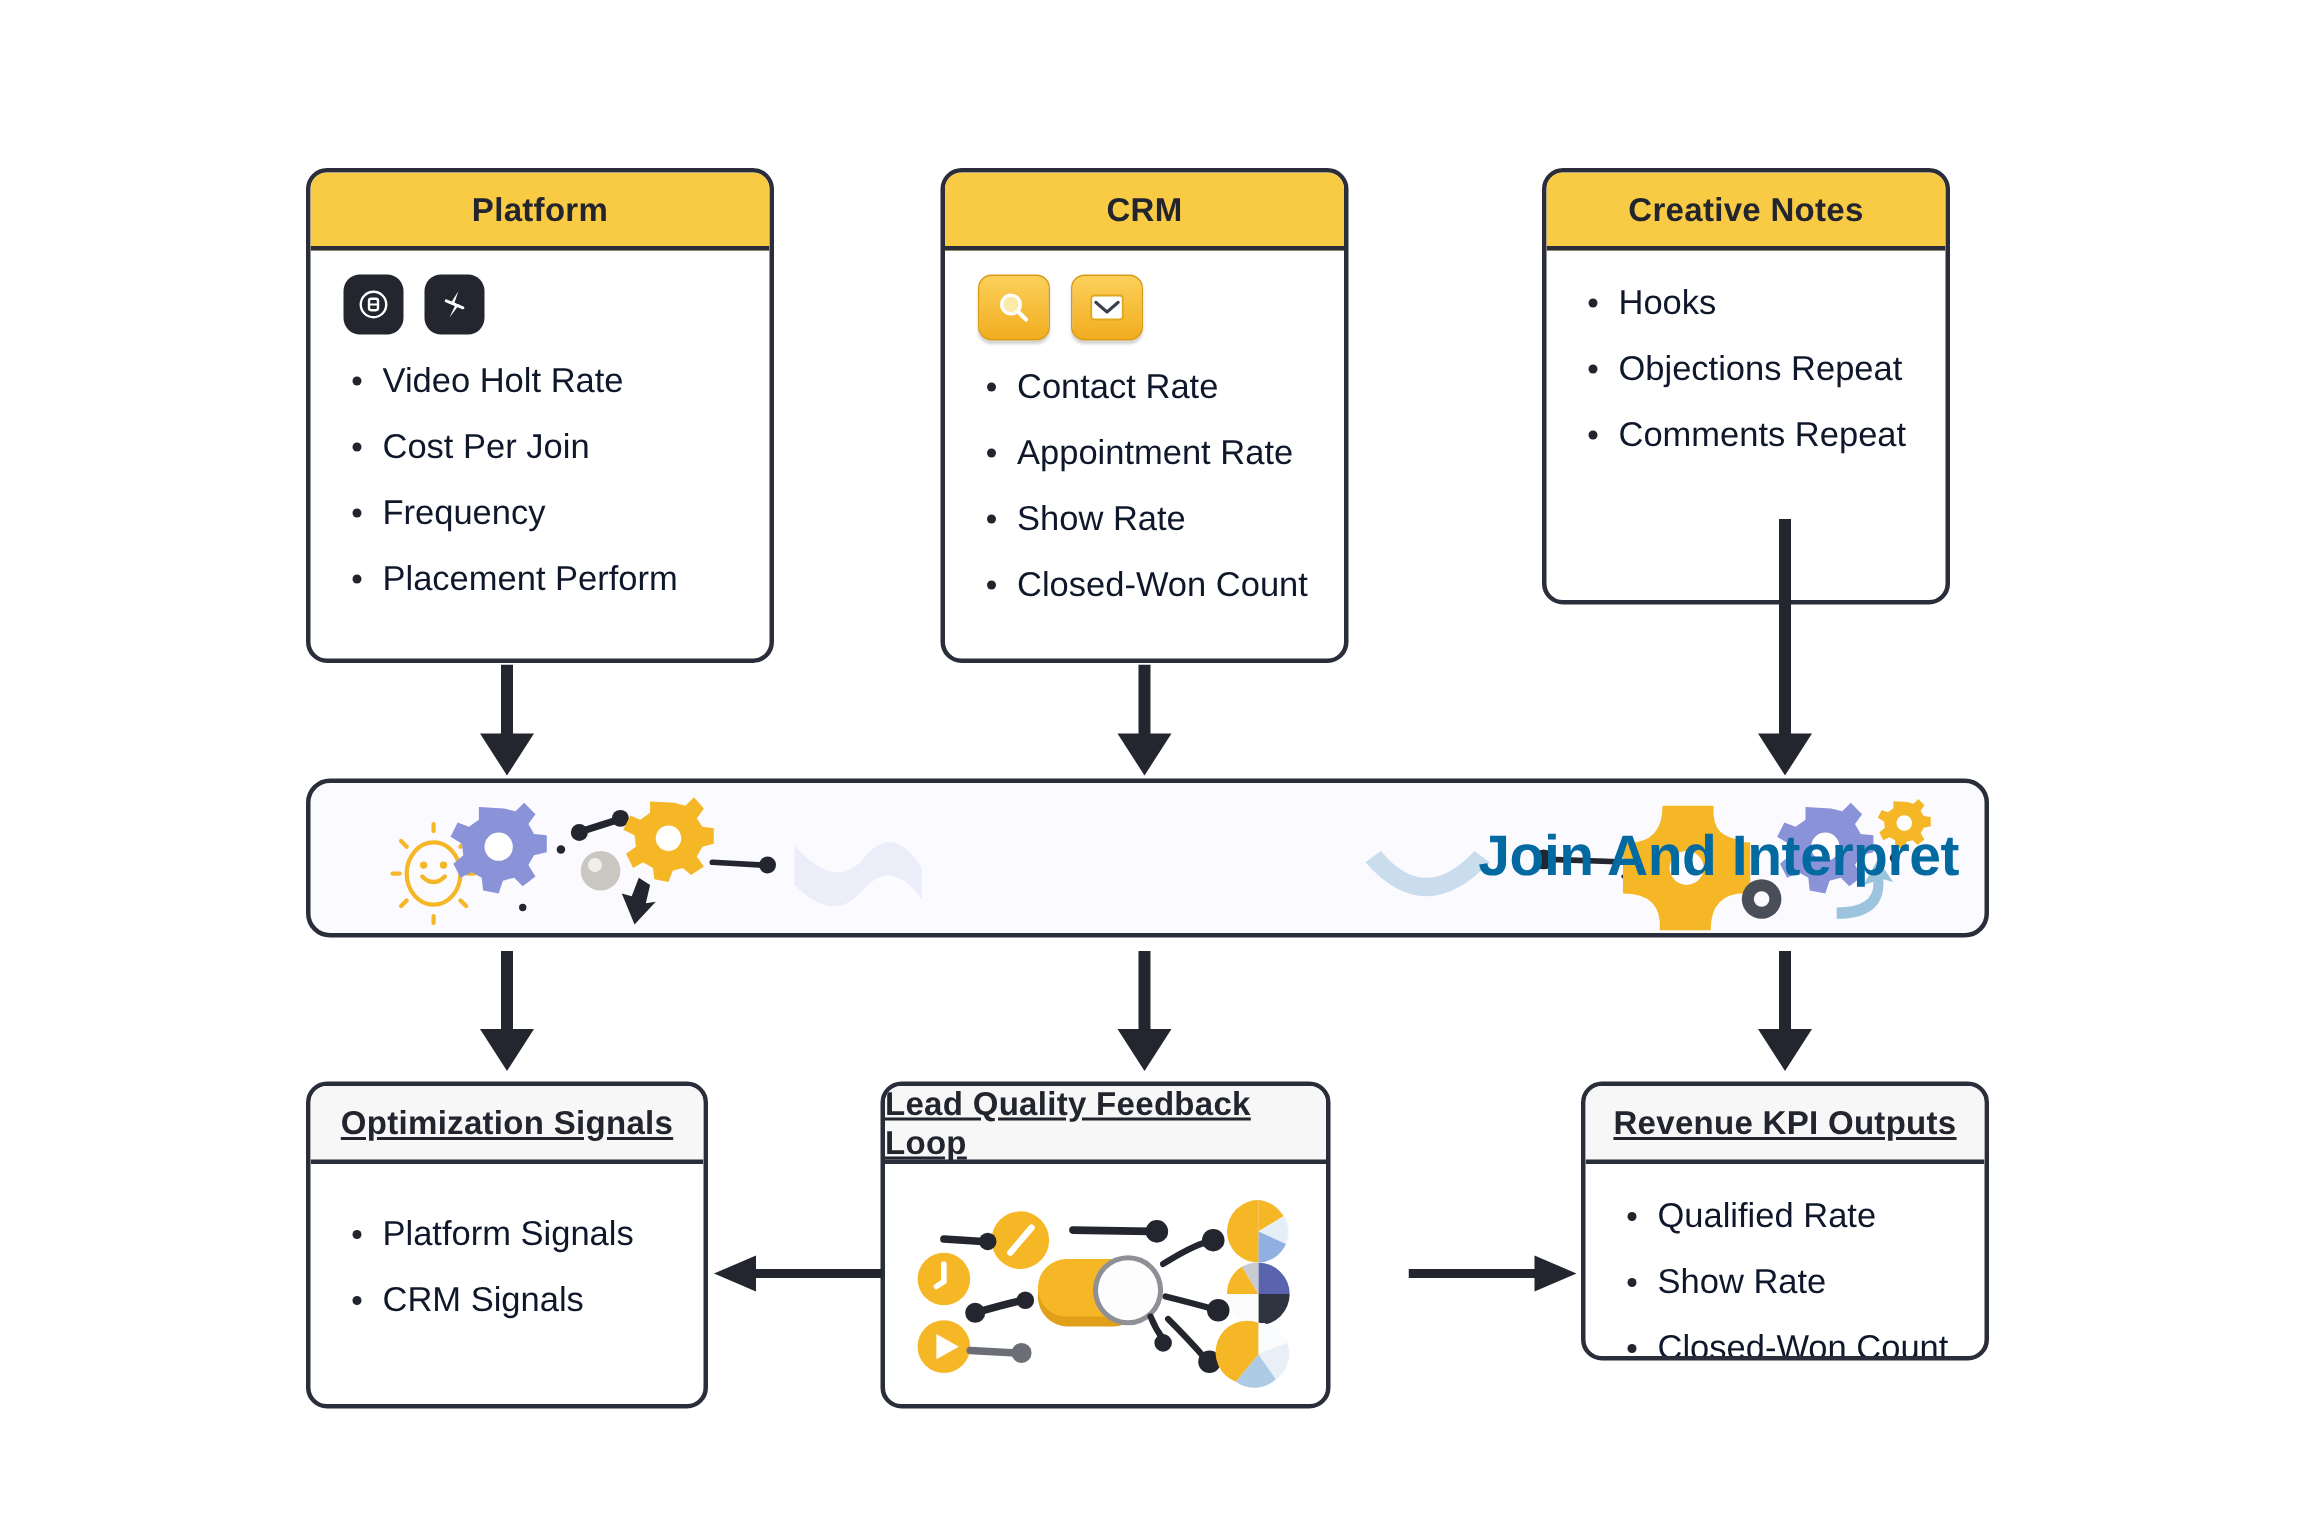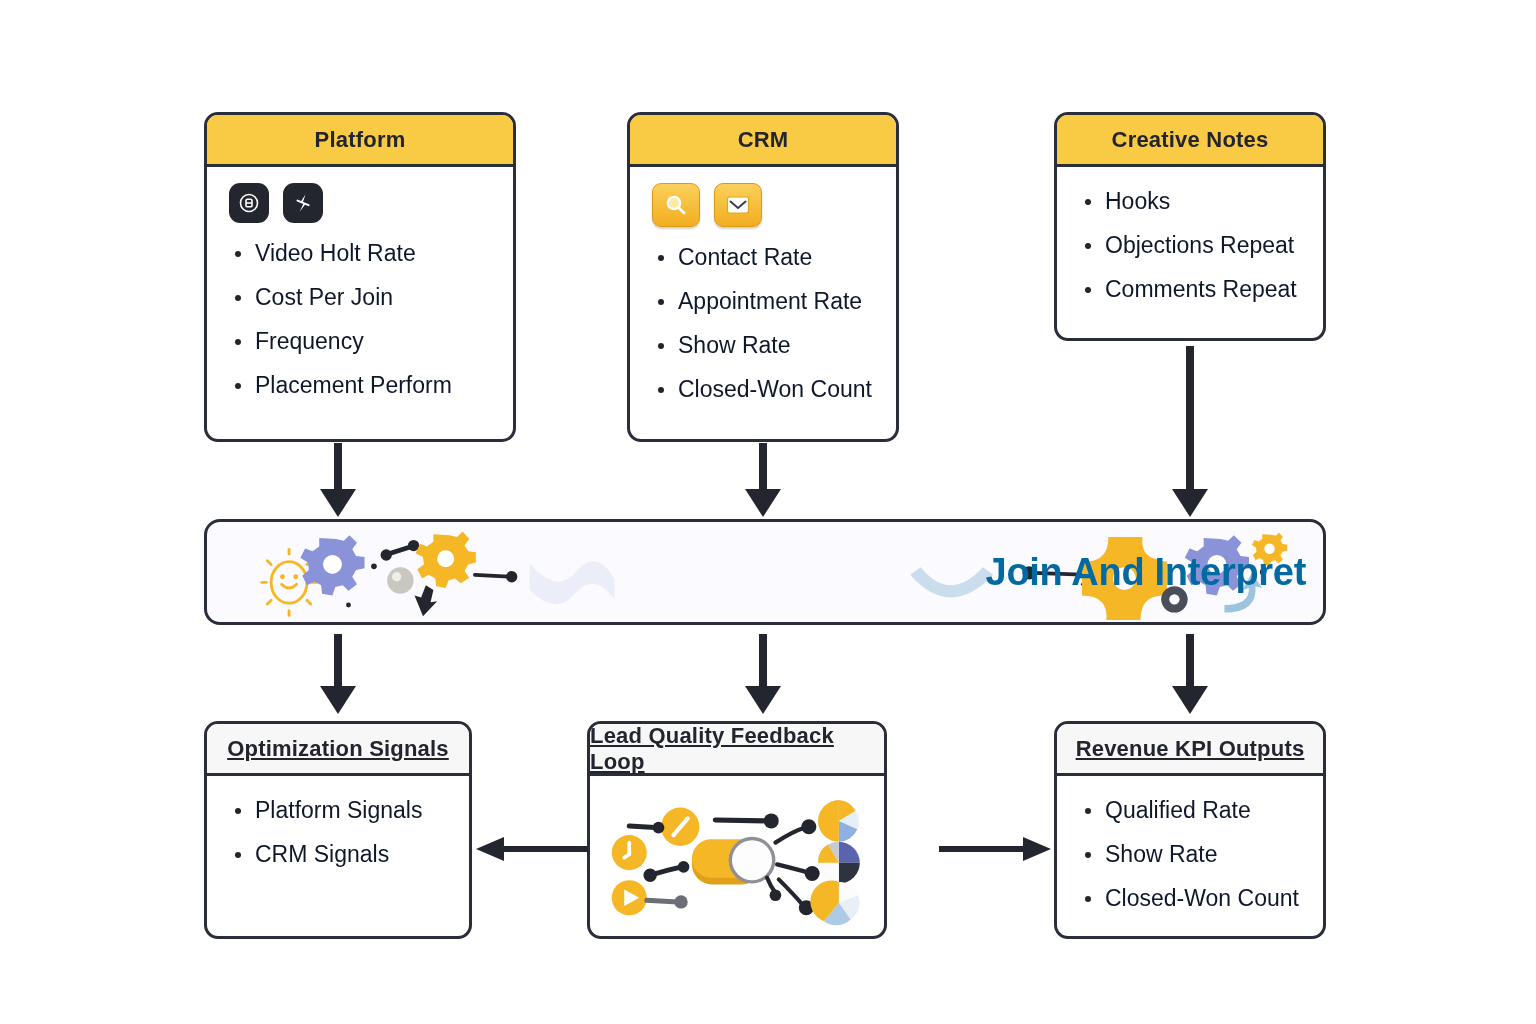--- a/index.html
+++ b/index.html
@@ -188,21 +188,21 @@
       </div>
       <ul class="bullets">
         <li>Contact Rate</li>
         <li>Appointment Rate</li>
         <li>Show Rate</li>
         <li>Closed-Won Count</li>
       </ul>
     </div>
   </div>
 
-  <div class="card" style="left:1054px; top:112px; width:272px; height:229px;">
+  <div class="card" style="left:1028px; top:112px; width:272px; height:291px;">
     <div class="card-header yellow">Creative Notes</div>
     <div class="card-body" style="padding-top:22px;">
       <ul class="bullets">
         <li>Hooks</li>
         <li>Objections Repeat</li>
         <li>Comments Repeat</li>
       </ul>
     </div>
   </div>
 
@@ -309,21 +309,21 @@
     <path d="M22 0 V56" stroke="#24262f" stroke-width="8"></path>
     <path d="M22 80 L4 52 L40 52 Z" fill="#24262f"></path>
   </svg>
   <svg class="arrow" style="left:1168px; top:634px;" width="44" height="82" viewBox="0 0 44 82">
     <path d="M22 0 V56" stroke="#24262f" stroke-width="8"></path>
     <path d="M22 80 L4 52 L40 52 Z" fill="#24262f"></path>
   </svg>
 
   <div class="card" style="left:204px; top:721px; width:268px; height:218px;">
     <div class="card-header plain">Optimization Signals</div>
-    <div class="card-body" style="padding-top:22px;">
+    <div class="card-body" style="padding-top:34px;">
       <ul class="bullets">
         <li>Platform Signals</li>
         <li>CRM Signals</li>
       </ul>
     </div>
   </div>
 
   <div class="card" style="left:587px; top:721px; width:300px; height:218px;">
     <div class="card-header plain">Lead Quality Feedback Loop</div>
     <div class="card-body" style="padding:0; position:relative; height:160px;">
@@ -401,21 +401,21 @@
           <circle cx="298" cy="136" r="25" fill="#f7fafd"></circle>
           <path d="M298 136 L298 111 A25 25 0 0 1 321 127 Z" fill="#fbfcfe"></path>
           <path d="M298 136 L321 127 A25 25 0 0 1 312 156 Z" fill="#e8eff7"></path>
           <path d="M298 136 L312 156 A25 25 0 0 1 280 158 Z" fill="#aecbe6"></path>
           <path d="M298 136 L280 158 A25 25 0 0 1 298 111 Z" fill="#f6b726"></path>
         </g>
       </svg>
     </div>
   </div>
 
-  <div class="card" style="left:1054px; top:721px; width:272px; height:218px;">
+  <div class="card" style="left:1054px; top:721px; width:272px; height:186px;">
     <div class="card-header plain">Revenue KPI Outputs</div>
     <div class="card-body" style="padding-top:22px;">
       <ul class="bullets">
         <li>Qualified Rate</li>
         <li>Show Rate</li>
         <li>Closed-Won Count</li>
       </ul>
     </div>
   </div>
 

